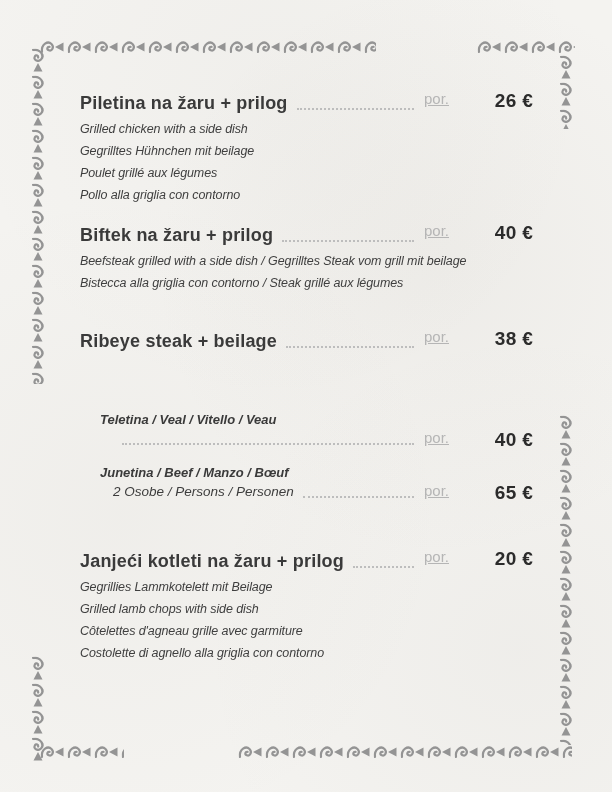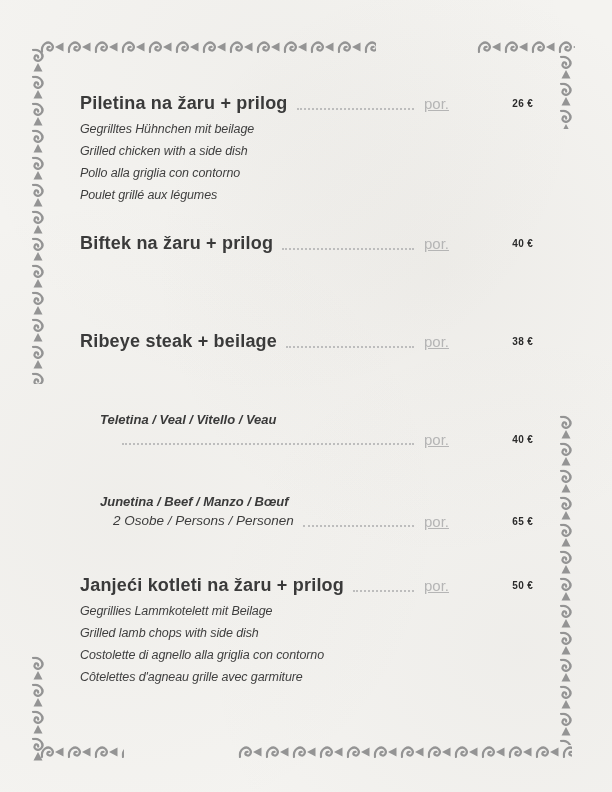--- a/index.html
+++ b/index.html
@@ -10,41 +10,41 @@
       radial-gradient(circle at 72% 34%, rgba(150,142,130,0.07), transparent 42%),
       radial-gradient(circle at 20% 65%, rgba(150,142,130,0.05), transparent 45%),
       radial-gradient(circle at 85% 82%, rgba(140,135,125,0.05), transparent 38%),
       radial-gradient(circle at 45% 12%, rgba(140,135,125,0.04), transparent 40%);
     font-family:"Liberation Sans", sans-serif;
     overflow:hidden;
   }
   .b { position:absolute; }
   .content { position:absolute; left:80px; top:0; width:453px; height:100%; }
   section.item { position:absolute; left:0; width:100%; }
-  .row { display:flex; align-items:center; }
+  .row { display:flex; align-items:flex-start; }
   h2.t { margin:0; font-size:18px; line-height:26px; font-weight:700; color:#3a3a3a;
          letter-spacing:0.2px; white-space:nowrap; }
   .dots { flex:1 1 auto; align-self:flex-end; margin:0 10px 6px 9px;
           border-bottom:2px dotted #bdbdbd; height:0; min-width:12px; }
   .por { font-size:15px; color:#b5b5b5; white-space:nowrap;text-decoration:underline; }
-  .price { width:84px; text-align:right; font-size:10px; font-weight:700; color:#2b2b2b;
+  .price { width:84px; text-align:right; font-size:19px; font-weight:700; color:#2b2b2b;
            white-space:nowrap; letter-spacing:0.3px; }
   .subs { margin-top:2px; }
   p.tr { margin:0; font-style:italic; font-weight:500; font-size:12.5px; line-height:22px;
          color:#3f3f3f; letter-spacing:-0.1px; white-space:nowrap; }
   .t-sub { font-style:italic; font-size:14px; font-weight:500; color:#3d3d3d;
            margin-left:7px; white-space:nowrap; }
   .variant { }
   .v-label { margin:4px 0 0 20px; font-style:italic; font-weight:700; font-size:13px;
              line-height:18px; color:#3a3a3a; white-space:nowrap; }
   .v-row { margin-left:33px; height:20px; }
   .v-name { font-style:italic; font-weight:500; font-size:13.5px; line-height:20px;
             color:#3d3d3d; white-space:nowrap; }
   .v-row .dots { margin-bottom:4px; }
-  .variant.v2 { margin-top:44px; }
+  .variant.v2 { margin-top:15px; }
 </style>
 </head>
 <body>
 
 <div class="page">
 
   <svg width="0" height="0" style="position:absolute" aria-hidden="true">
     <defs>
       <pattern id="orn-h" width="27" height="20" patternUnits="userSpaceOnUse">
         <path d="M2 15 C1 7 8 3.5 11.5 7 C14.5 10 12 14.5 8.8 13.3 C6.4 12.4 7.2 9.4 9.6 9.8" fill="none" stroke="#949494" stroke-width="2.2" stroke-linecap="round"></path>
@@ -85,33 +85,37 @@
   <main class="content">
 
     <section class="item" style="top:90px">
       <div class="row">
         <h2 class="t">Piletina na žaru + prilog</h2>
         <span class="dots"></span>
         <span class="por">por.</span>
         <span class="price">26 €</span>
       </div>
       <div class="subs">
+        <p class="tr">Grilled chicken with a side dish</p>
         <p class="tr">Gegrilltes Hühnchen mit beilage</p>
-        <p class="tr">Grilled chicken with a side dish</p>
+        <p class="tr">Poulet grillé aux légumes</p>
         <p class="tr">Pollo alla griglia con contorno</p>
-        <p class="tr">Poulet grillé aux légumes</p>
       </div>
     </section>
 
-    <section class="item" style="top:230px">
+    <section class="item" style="top:222px">
       <div class="row">
         <h2 class="t">Biftek na žaru + prilog</h2>
         <span class="dots"></span>
         <span class="por">por.</span>
         <span class="price">40 €</span>
+      </div>
+      <div class="subs">
+        <p class="tr">Beefsteak grilled with a side dish / Gegrilltes Steak vom grill mit beilage</p>
+        <p class="tr">Bistecca alla griglia con contorno / Steak grillé aux légumes</p>
       </div>
     </section>
 
     <section class="item" style="top:328px">
       <div class="row">
         <h2 class="t">Ribeye steak + beilage</h2>
         <span class="dots"></span>
         <span class="por">por.</span>
         <span class="price">38 €</span>
       </div>
@@ -130,29 +134,29 @@
         <p class="v-label">Junetina / Beef / Manzo / Bœuf</p>
         <div class="row v-row">
           <span class="v-name">2 Osobe / Persons / Personen</span>
           <span class="dots"></span>
           <span class="por">por.</span>
           <span class="price">65 €</span>
         </div>
       </div>
     </section>
 
-    <section class="item" style="top:572px">
+    <section class="item" style="top:548px">
       <div class="row">
         <h2 class="t">Janjeći kotleti na žaru + prilog</h2>
         <span class="dots"></span>
         <span class="por">por.</span>
-        <span class="price">50 €</span>
+        <span class="price">20 €</span>
       </div>
       <div class="subs">
         <p class="tr">Gegrillies Lammkotelett mit Beilage</p>
         <p class="tr">Grilled lamb chops with side dish</p>
+        <p class="tr">Côtelettes d'agneau grille avec garmiture</p>
         <p class="tr">Costolette di agnello alla griglia con contorno</p>
-        <p class="tr">Côtelettes d'agneau grille avec garmiture</p>
       </div>
     </section>
 
   </main>
 </div>
 
 </body></html>

